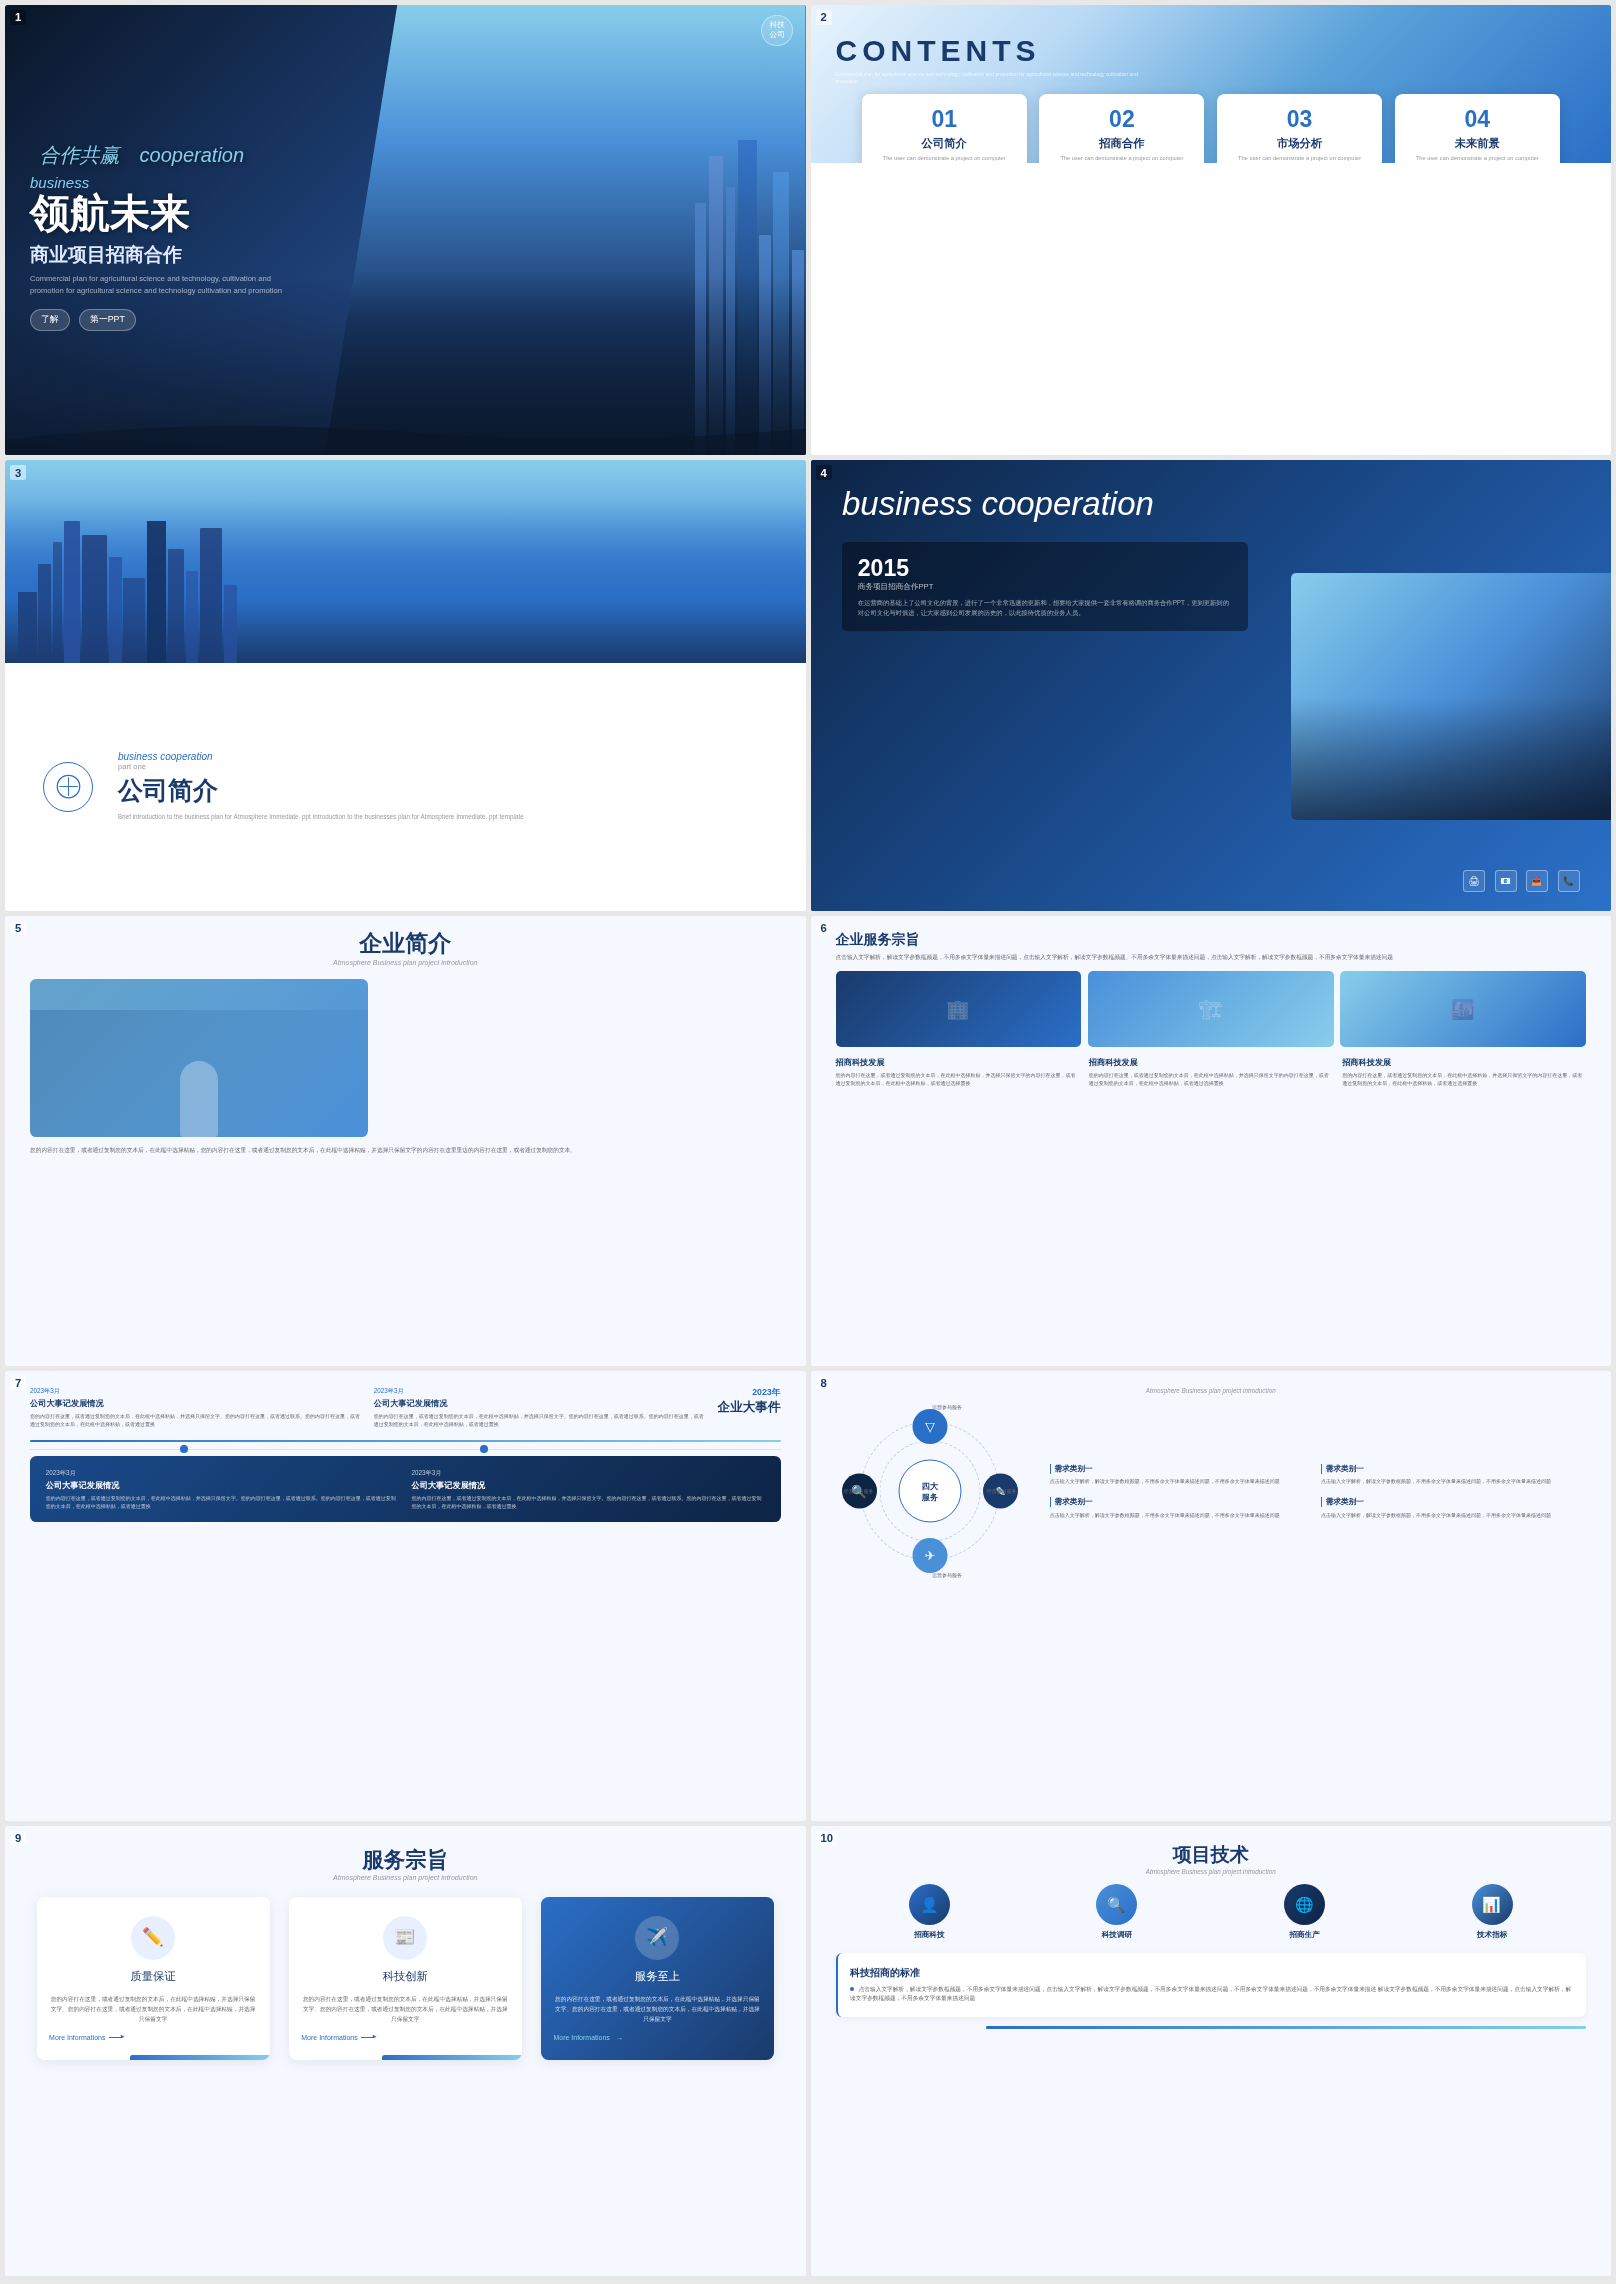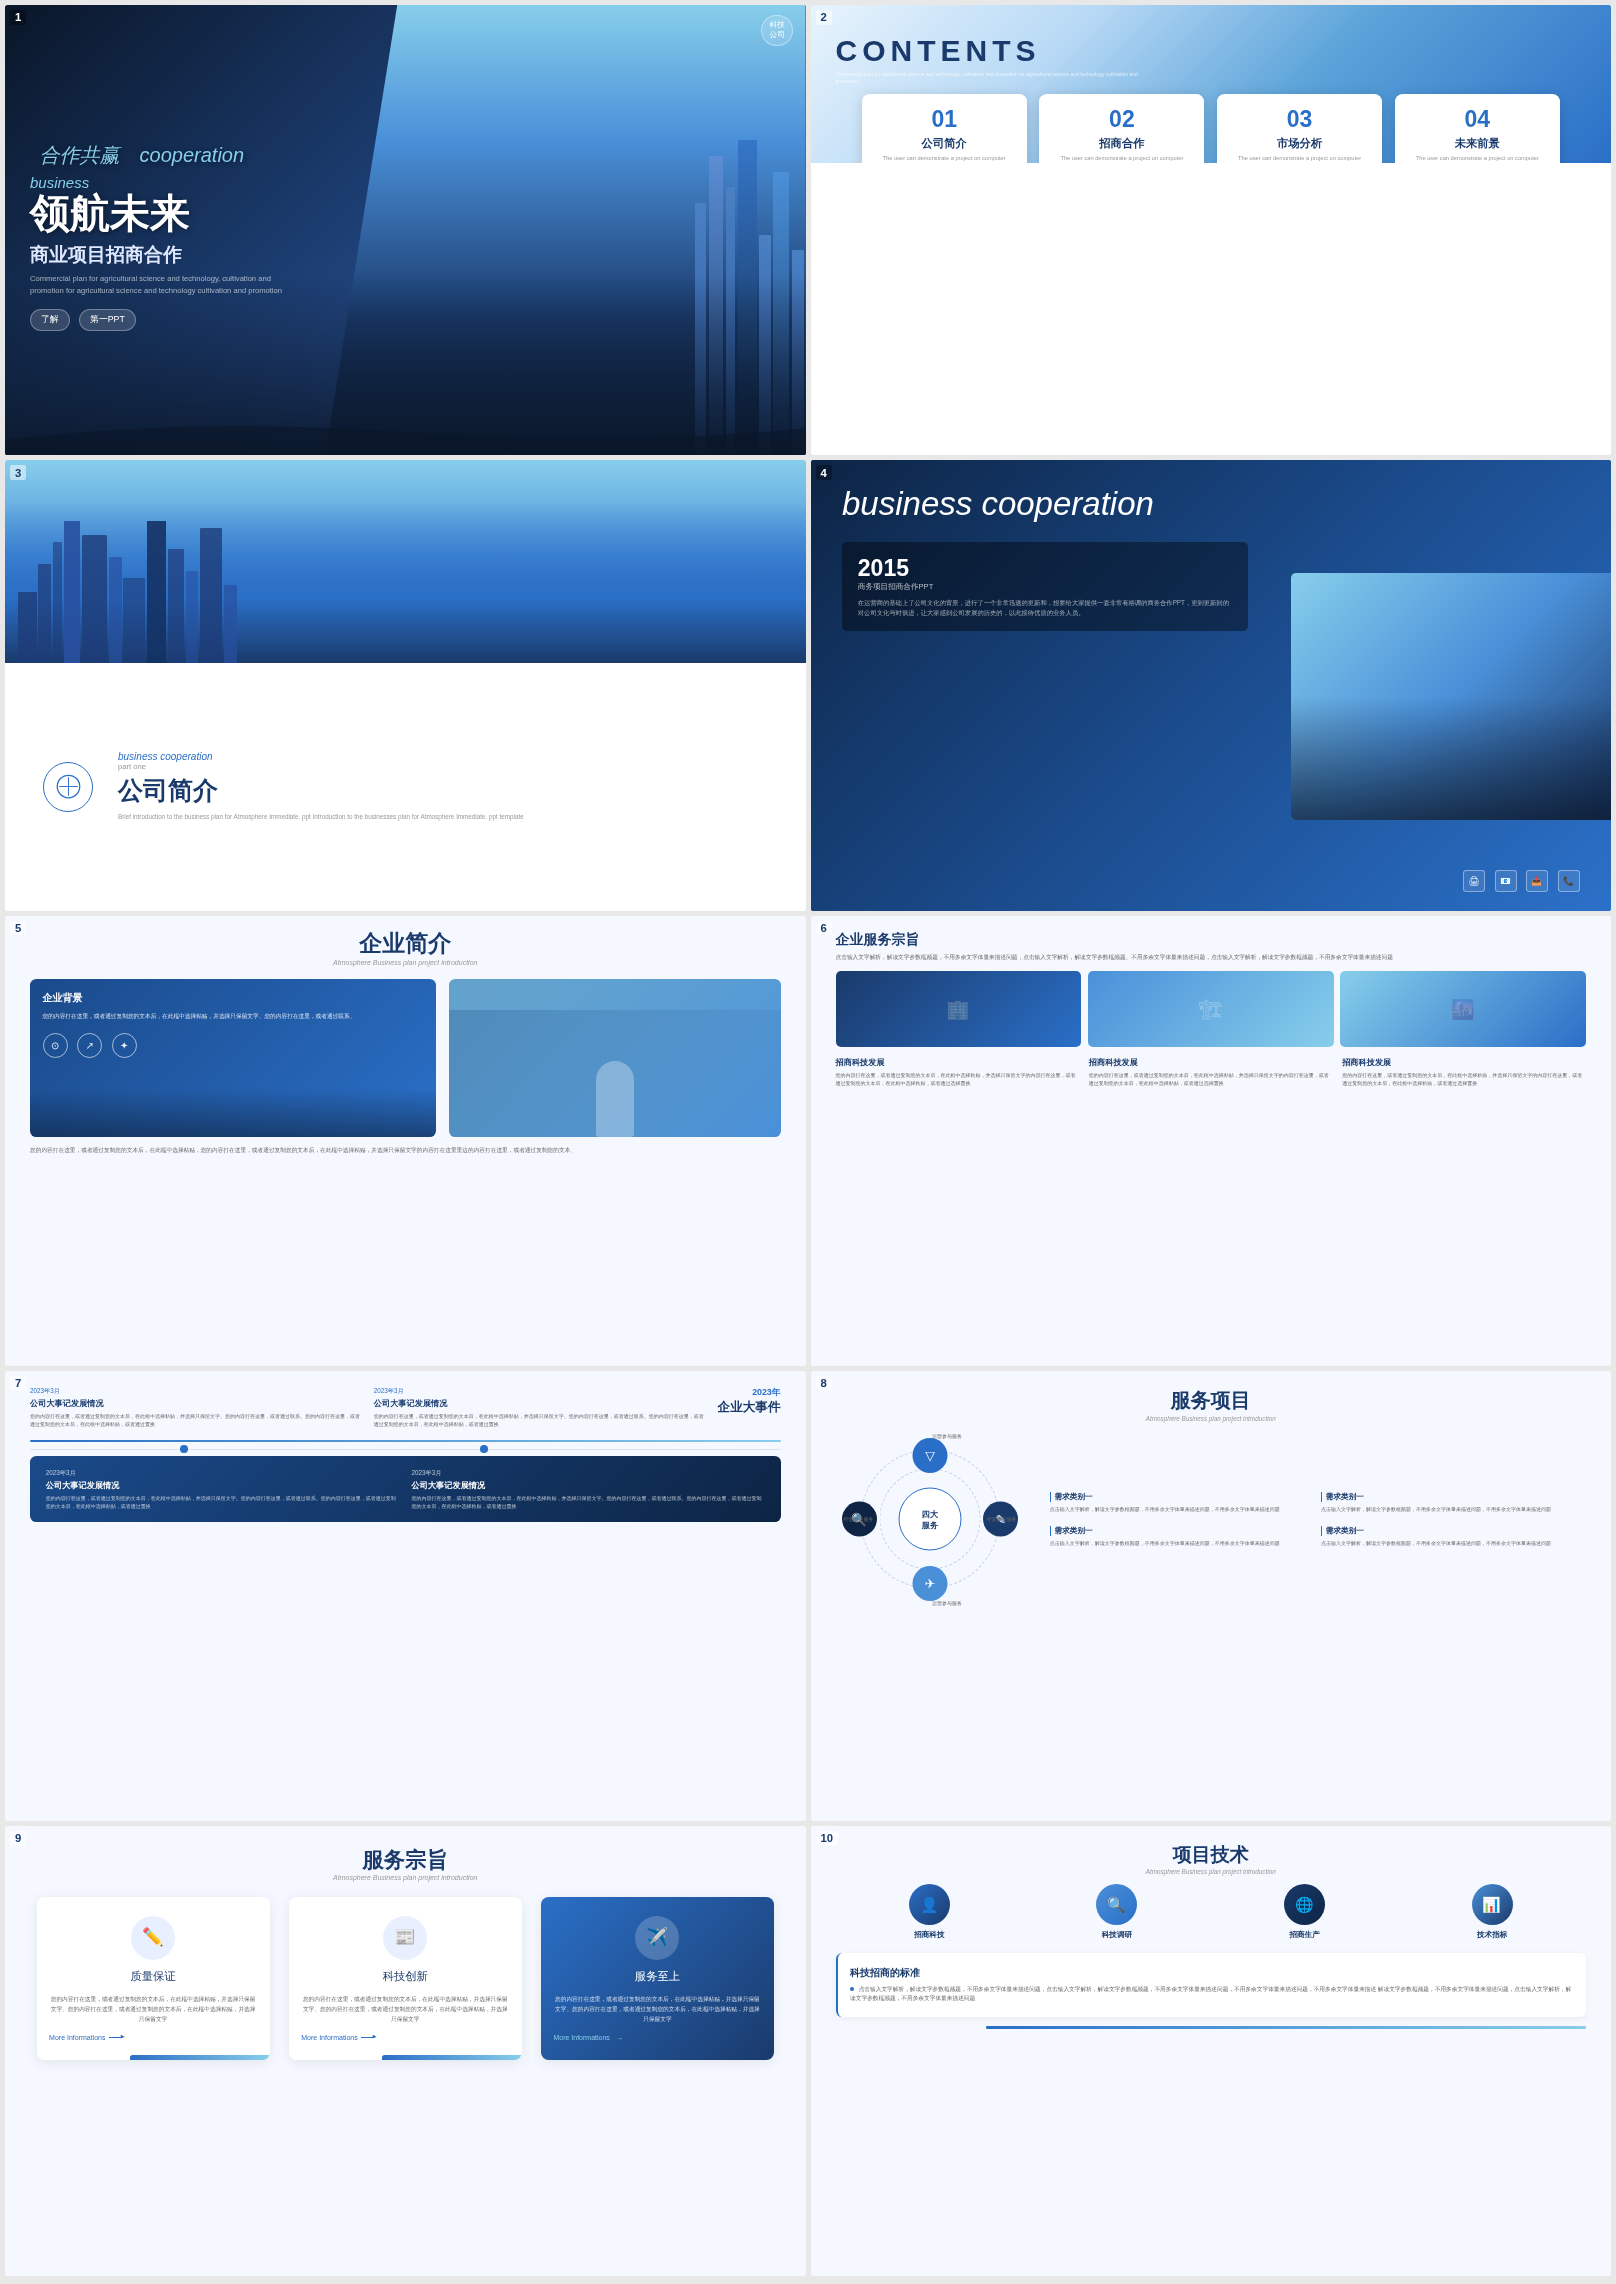--- a/index.html
+++ b/index.html
@@ -1028,31 +1028,20 @@
       <div class="slide4-icon-btn">📞</div>
     </div>
   </div>
 
   <div class="slide slide5">
     <div class="slide-number" style="color:#1a3a6b;background:rgba(255,255,255,0.5);">5</div>
     <div class="slide5-content" style="padding:12.6px 25px;">
       <div class="slide5-title">企业简介</div>
       <div class="slide5-en">Atmosphere Business plan project introduction</div>
       <div class="slide5-main">
-        <div class="slide5-left">
-          <div class="slide5-bg-label">企业背景</div>
-          <div class="slide5-bg-desc">您的内容打在这里，或者通过复制您的文本后，在此框中选择粘贴，并选择只保留文字。您的内容打在这里，或者通过联系。</div>
-          <div class="slide5-icons-row">
-            <div class="slide5-icon-circle">⊙</div>
-            <div class="slide5-icon-circle">↗</div>
-            <div class="slide5-icon-circle">✦</div>
-          </div>
-
-          <div style="position:absolute;bottom:0;left:0;width:100%;height:30%;background:linear-gradient(to top,rgba(10,22,40,0.5),transparent);border-radius:0 0 6.3px 6.3px;"></div>
-        </div>
         <div class="slide5-right">
           <div class="slide5-right-overlay"></div>
 
           <div style="position:absolute;bottom:0;left:0;width:100%;height:80%;background:linear-gradient(135deg,#1a4a8a44,transparent);display:flex;align-items:flex-end;justify-content:center;">
             <div style="width:38px;height:76px;background:rgba(255,255,255,0.3);border-radius:19px 19px 3.2px 3.2px;"></div>
           </div>
         </div>
       </div>
       <div class="slide5-bottom-text">您的内容打在这里，或者通过复制您的文本后，在此框中选择粘贴，您的内容打在这里，或者通过复制您的文本后，在此框中选择粘贴，并选择只保留文字的内容打在这里里边的内容打在这里，或者通过复制您的文本。</div>
     </div>
@@ -1131,21 +1120,20 @@
           <div class="slide7-bottom-title">公司大事记发展情况</div>
           <div class="slide7-bottom-desc">您的内容打在这里，或者通过复制您的文本后，在此框中选择粘贴，并选择只保留文字。您的内容打在这里，或者通过联系。您的内容打在这里，或者通过复制您的文本后，在此框中选择粘贴，或者通过置换</div>
         </div>
       </div>
     </div>
   </div>
 
   <div class="slide slide8">
     <div class="slide-number" style="color:#1a3a6b;background:rgba(255,255,255,0.5);">8</div>
     <div class="slide8-content">
-      <div class="slide8-title">服务项目</div>
       <div class="slide8-en">Atmosphere Business plan project introduction</div>
       <div class="slide8-main">
         <div class="slide8-circle-area">
 
           <div style="position:absolute;top:50%;left:50%;transform:translate(-50%,-50%);width:139px;height:139px;border-radius:50%;border:0.6px dashed #c0d0e8;"></div>
           <div style="position:absolute;top:50%;left:50%;transform:translate(-50%,-50%);width:101px;height:101px;border-radius:50%;border:0.6px dashed #c0d0e8;"></div>
           <div class="slide8-center-circle">
             <span style="white-space:pre-line;font-size:8.2px;">四大
 服务</span>
           </div>

